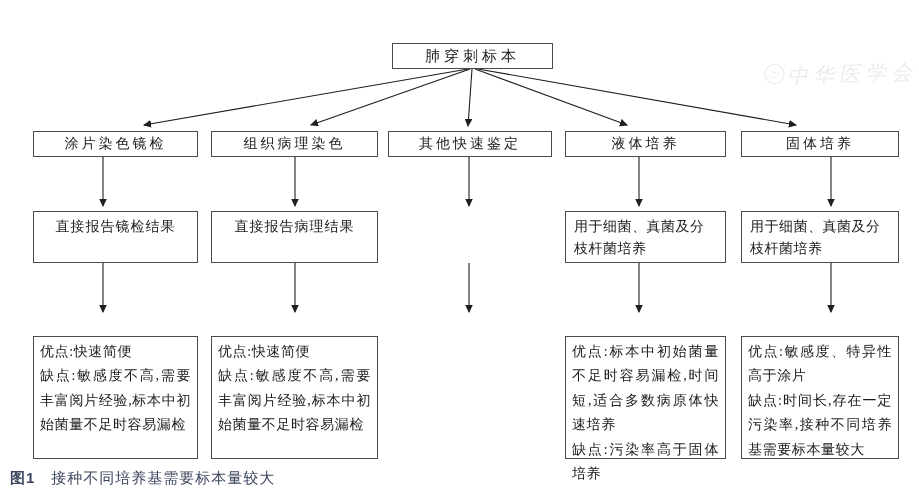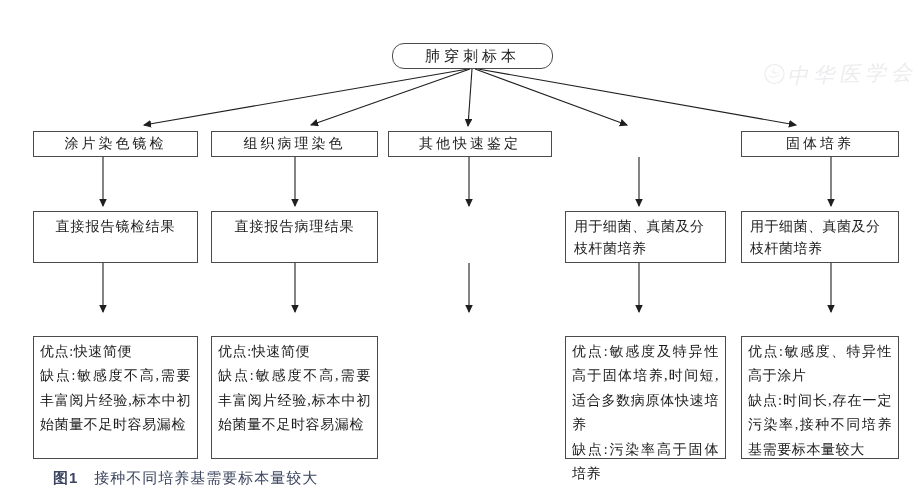--- a/index.html
+++ b/index.html
@@ -26,21 +26,20 @@
     font-size: 14px;
     line-height: 24px;
   }
   .root-node {
     left: 392px; top: 43px;
     width: 161px; height: 26px;
     text-align: center;
     line-height: 24px;
     font-size: 15px;
     letter-spacing: 4px;
-    border-radius: 12px;
   }
   .col { position: absolute; top: 0; height: 100%; }
   .header-node {
     left: 0; right: 0; top: 131px;
     height: 26px;
     text-align: center;
     line-height: 24px;
     letter-spacing: 3px;
   }
   .result-node {
@@ -64,21 +63,21 @@
     text-align: justify;
   }
   .caption {
     position: absolute;
     left: 10px; top: 469px;
     font-family: "Liberation Sans", "DejaVu Sans", sans-serif;
     font-size: 15px;
     color: #3d4660;
     letter-spacing: 1px;
   }
-  .caption-label { font-weight: bold; margin-right: 16px; margin-left: 43px; }
+  .caption-label { font-weight: bold; margin-right: 16px; }
   .watermark {
     position: absolute;
     left: 762px; top: 48px;
     width: 155px; height: 52px;
     display: flex;
     align-items: center;
     color: #ececef;
     pointer-events: none;
   }
   .watermark-text {
@@ -146,22 +145,23 @@
     <div class="node header-node">组织病理染色</div>
     <div class="node detail-node">优点:快速简便
 缺点:敏感度不高,需要丰富阅片经验,标本中初始菌量不足时容易漏检</div>
   </div>
 
   <div class="col" style="left:388px; width:164px;">
     <div class="node header-node">其他快速鉴定</div>
   </div>
 
   <div class="col" style="left:565px; width:161px;">
+    <div class="node header-node">液体培养</div>
     <div class="node result-node">用于细菌、真菌及分枝杆菌培养</div>
-    <div class="node detail-node">优点:敏感度及特异性高于固体培养,时间短,适合多数病原体快速培养
+    <div class="node detail-node">优点:标本中初始菌量不足时容易漏检,时间短,适合多数病原体快速培养
 缺点:污染率高于固体培养</div>
   </div>
 
   <div class="col" style="left:741px; width:158px;">
     <div class="node header-node">固体培养</div>
     <div class="node result-node">用于细菌、真菌及分枝杆菌培养</div>
     <div class="node detail-node">优点:敏感度、特异性高于涂片
 缺点:时间长,存在一定污染率,接种不同培养基需要标本量较大</div>
   </div>
 

